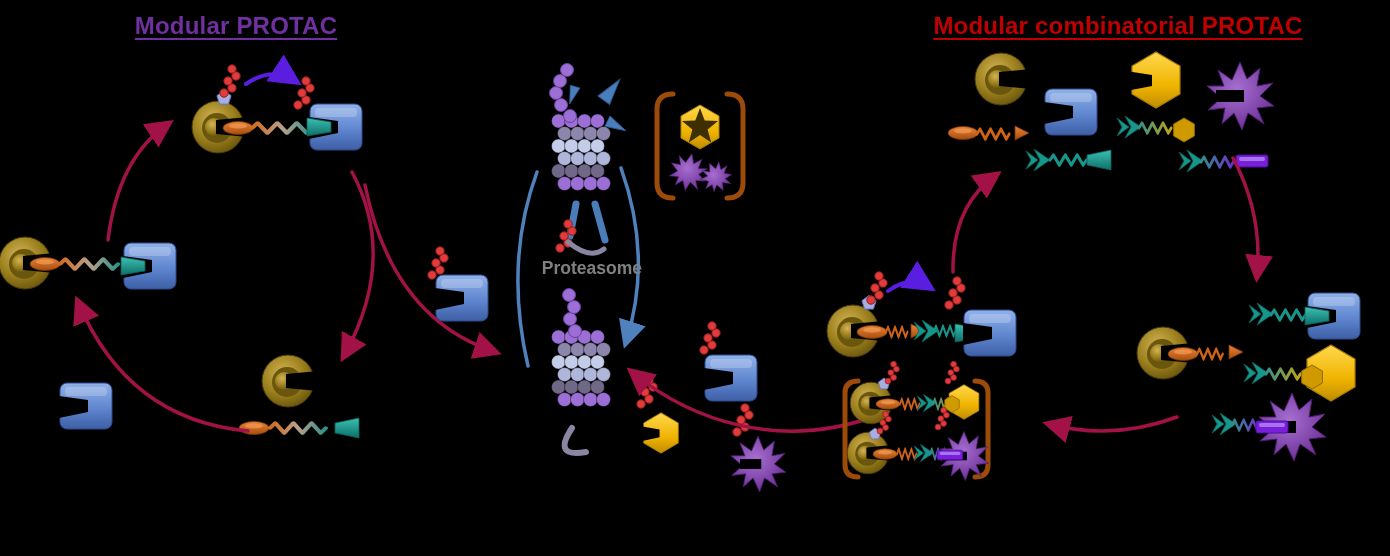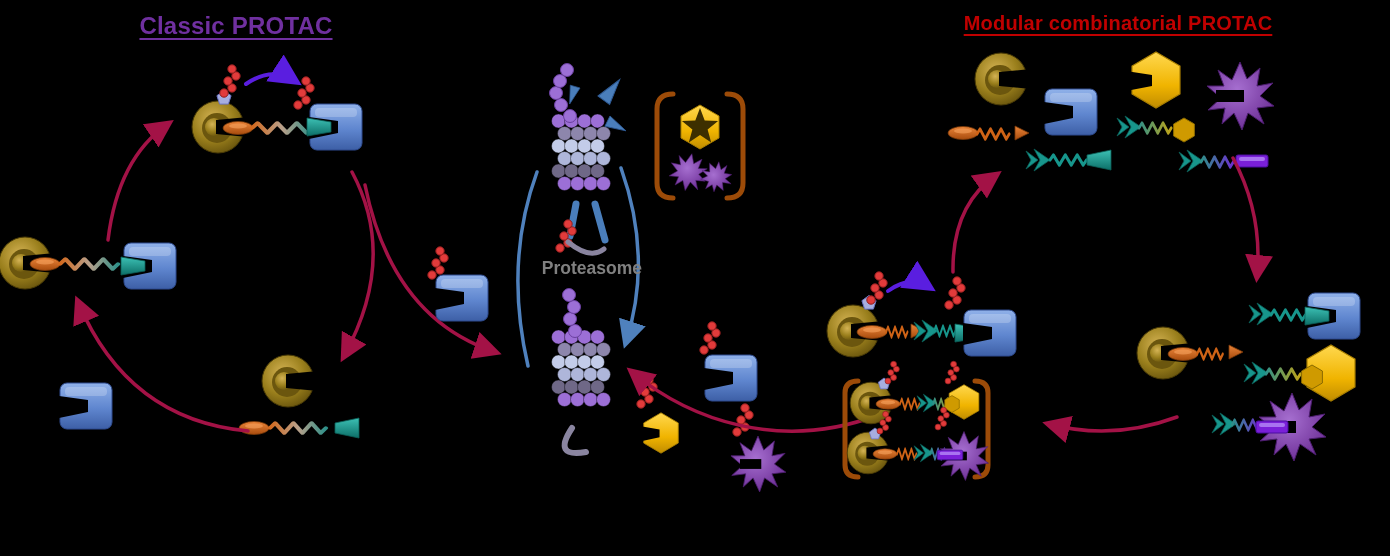--- a/index.html
+++ b/index.html
@@ -6,21 +6,21 @@
   #stage{
     position:relative;width:1390px;height:556px;margin:0 auto;
     background:var(--bg,#000);overflow:hidden;
     font-family:"Liberation Sans",sans-serif;
   }
   .title{
     position:absolute;font-weight:bold;text-align:center;
     text-decoration:underline;text-underline-offset:4px;letter-spacing:.2px;
   }
   #title-classic{left:120px;top:12px;width:232px;font-size:24px;color:var(--title-classic,#7030A0);}
-  #title-modular{left:933px;top:12px;width:370px;font-size:20px;color:var(--title-modular,#C00000);}
+  #title-modular{left:933px;top:12px;width:370px;font-size:24px;color:var(--title-modular,#C00000);}
   #label-proteasome{
     position:absolute;left:522px;top:258px;width:120px;text-align:right;
     font-size:17.5px;font-weight:bold;color:var(--label-proteasome,#808080);
   }
   svg{position:absolute;left:0;top:0;}
   .zig{fill:none;stroke-width:3.5;stroke-linecap:round;stroke-linejoin:round;}
   .arrow{fill:none;stroke:var(--cycle-arrow,#A31246);stroke-width:3.5;stroke-linecap:round;}
   .barrow{fill:none;stroke:var(--proteasome-cycle-arrow,#4F81BD);stroke-width:3.5;stroke-linecap:round;}
   .varrow{fill:none;stroke:var(--ubiquitin-transfer-arrow,#5A1EE0);stroke-width:4;stroke-linecap:round;}
   .bracket{fill:none;stroke:var(--bracket,#9C4B08);stroke-width:5;stroke-linecap:round;}
@@ -408,16 +408,16 @@
               <use href="#burst"></use>
               <rect x="-24" y="-6" width="28" height="12" fill="#000"></rect>
             </g>
           <use href="#rectLig" transform="translate(950,455) scale(0.8)"></use>
           <use href="#ub" transform="translate(938,427) scale(0.7)"></use>
         </g>
       </g>
     </g>
   </svg>
 
-  <div id="title-classic" class="title">Classic PROTAC</div>
+  <div id="title-classic" class="title">Modular PROTAC</div>
   <div id="title-modular" class="title">Modular combinatorial PROTAC</div>
   <div id="label-proteasome">Proteasome</div>
 </div>
 
 </body></html>

